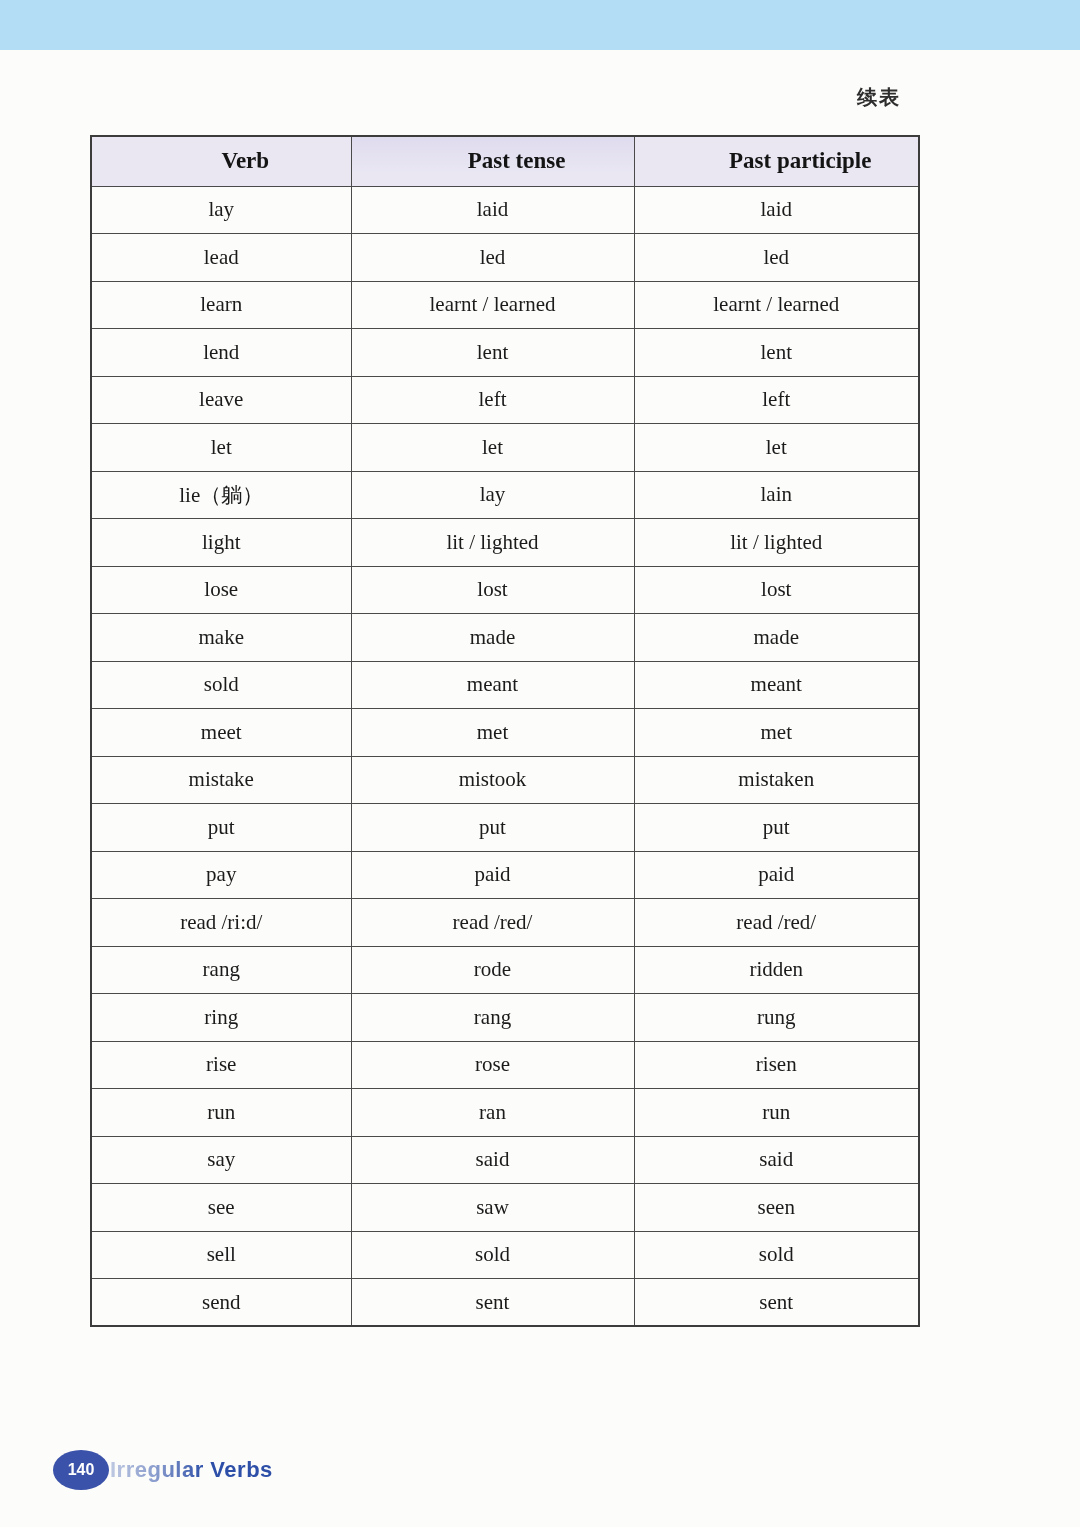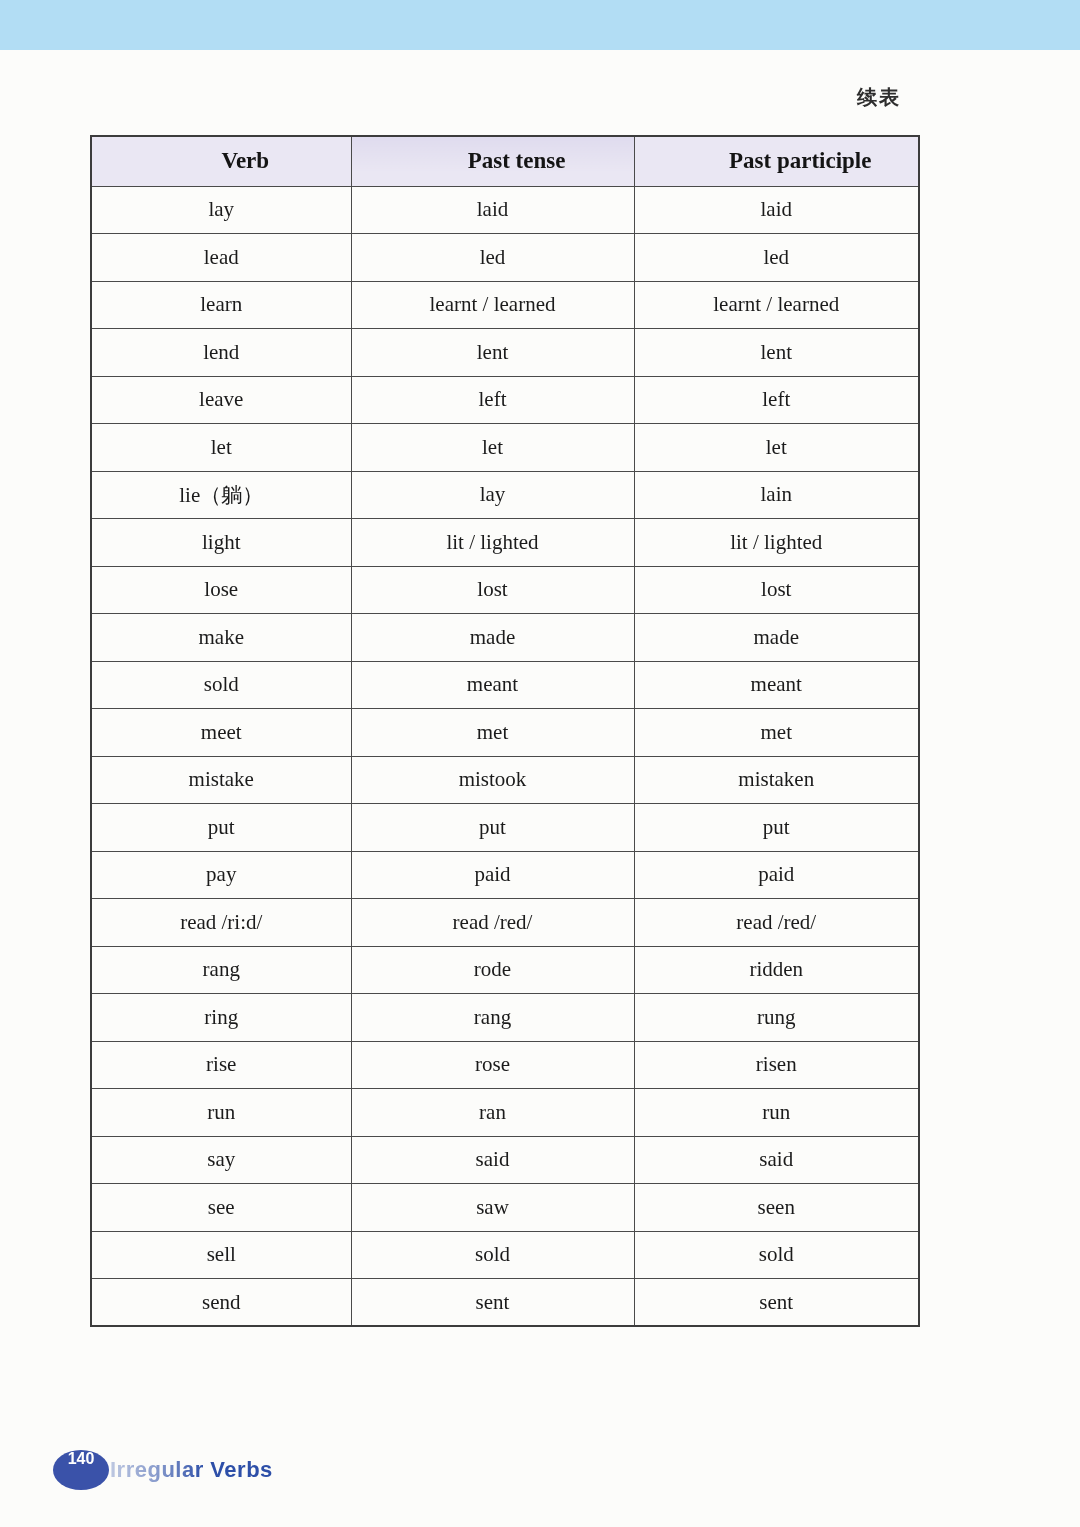--- a/index.html
+++ b/index.html
@@ -79,21 +79,21 @@
     display: flex;
     align-items: center;
   }
   .page-pill {
     width: 56px;
     height: 40px;
     border-radius: 50%;
     background: var(--footer-accent, #3a52a9);
     color: #ffffff;
     display: flex;
-    align-items: flex-start;
+    align-items: center;
     justify-content: center;
     font-family: "Liberation Sans", "DejaVu Sans", sans-serif;
     font-size: 16px;
     font-weight: 700;
   }
   .section-title {
     margin-left: 1px;
     font-family: "Liberation Sans", "DejaVu Sans", sans-serif;
     font-size: 22px;
     font-weight: 700;

